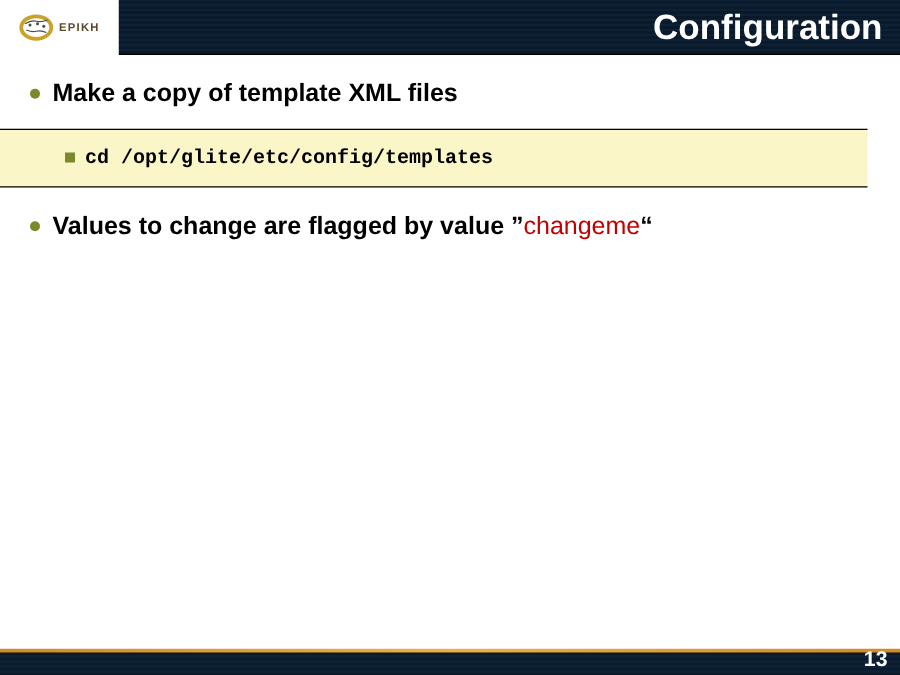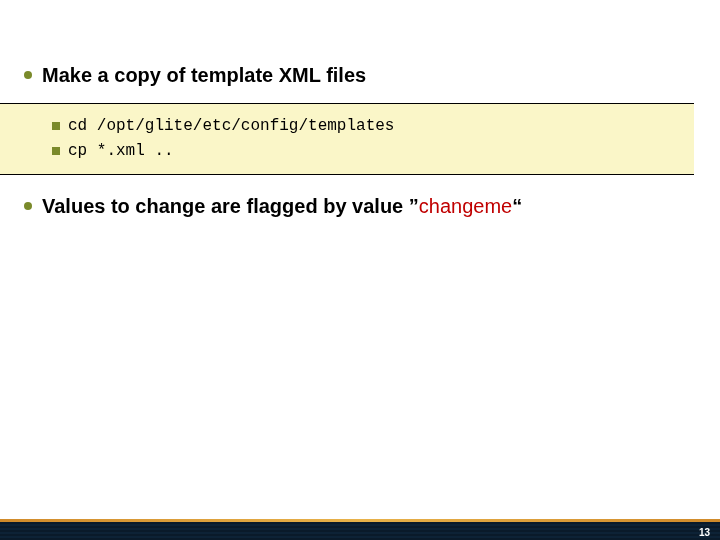--- a/index.html
+++ b/index.html
@@ -115,21 +115,21 @@
     margin-left: -24px;
     box-sizing: border-box;
   }
   .code-line {
     display: flex;
     align-items: flex-start;
     gap: 8px;
     padding-left: 38px;
     font-family: "Courier New", Courier, monospace;
     font-size: 16px;
-    font-weight: normal;
+    font-weight: bold;
     color: #000000;
     line-height: 1.55;
   }
   .sq-bullet {
     width: 8px;
     height: 8px;
     background: #7a8a2a;
     margin-top: 8px;
     flex: 0 0 auto;
   }
@@ -160,46 +160,60 @@
     left: 0;
     width: 720px;
     height: 3px;
     background: linear-gradient(90deg, #d08a2a, #e8b24a, #d08a2a);
   }
   .page-num {
     position: absolute;
     right: 10px;
     bottom: 2px;
     color: #ffffff;
-    font-size: 10px;
+    font-size: 17px;
     font-weight: bold;
   }
 </style>
 </head>
 <body>
 
 <div class="slide">
 
+  <div class="header-bar">
+    <div class="logo-box">
+      <div class="logo-inner">
+        <div class="logo-glyph">
+          <svg viewBox="0 0 28 28">
+            <ellipse cx="14" cy="14" rx="12" ry="9" fill="none" stroke="#c9a227" stroke-width="3"></ellipse>
+            <path d="M5 11 q5 -3 9 -2 q4 1 9 -1" fill="none" stroke="#4a4a4a" stroke-width="1"></path>
+            <path d="M6 16 q5 2 8 1 q4 -1 8 1" fill="none" stroke="#4a4a4a" stroke-width="1"></path>
+            <circle cx="9" cy="12" r="1.2" fill="#4a4a4a"></circle>
+            <circle cx="15" cy="11" r="1.2" fill="#4a4a4a"></circle>
+            <circle cx="20" cy="13" r="1.2" fill="#4a4a4a"></circle>
+          </svg>
+        </div>
+        <span class="logo-text">EPIKH</span>
+      </div>
+    </div>
+    <div class="title">Configuration</div>
+  </div>
 
   <div class="content">
 
     <div class="bullet-row">
       <div class="bullet-dot"></div>
       <div class="bullet-text">Make a copy of template XML files</div>
     </div>
 
     <div class="code-box">
       <div class="code-line">
         <div class="sq-bullet"></div>
         <span>cd /opt/glite/etc/config/templates</span>
       </div>
-      <div class="code-line">
-        <div class="sq-bullet"></div>
-        <span>cp *.xml ..</span>
-      </div>
     </div>
 
     <div class="bullet-row">
       <div class="bullet-dot"></div>
       <div class="bullet-text">
         <span>Values to change are flagged by value ”</span><span class="changeme">changeme</span><span>“</span>
       </div>
     </div>
 
   </div>

